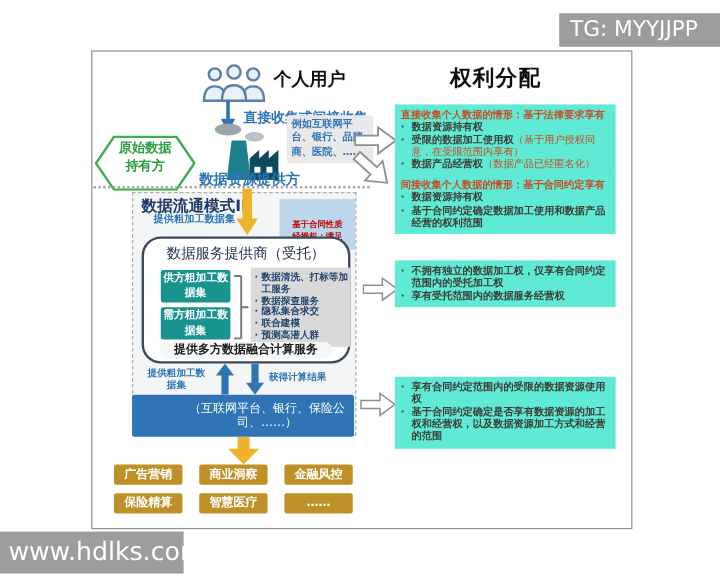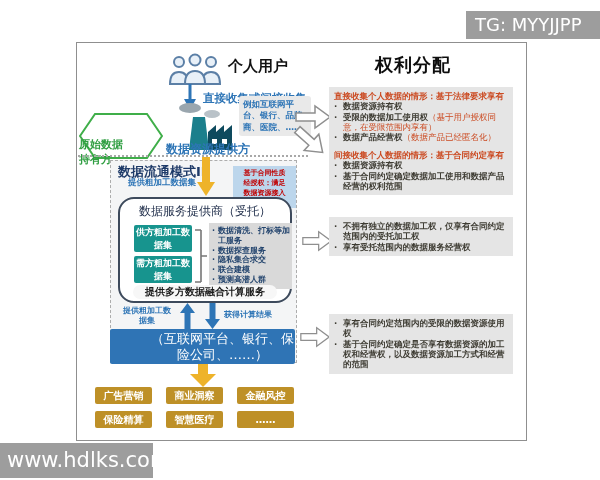--- a/index.html
+++ b/index.html
@@ -9,55 +9,55 @@
   
   .frame{left:76px;top:42px;width:449px;height:397px;border:1px solid #8f8f8f;background:#fff;}
   
   .wm{background:#9d9d9d;color:#fff;}
   .wm-tr{left:448px;top:11px;width:152px;height:28px;font-size:18px;line-height:28px;padding-left:9px;box-sizing:border-box;margin-left:18px;}
   .wm-bl{left:0;top:443px;width:153px;height:35px;font-size:21px;line-height:35px;padding-left:7px;box-sizing:border-box;}
   
   .user-label{left:228px;top:57px;font-size:15px;font-weight:bold;color:#111;}
   .collect-label{left:203px;top:91px;font-size:11.5px;font-weight:bold;color:#2e75b6;}
   .hex-wrap{left:79px;top:113px;width:84px;height:46px;}
-  .hex-text{left:79px;top:138px;width:84px;font-size:11px;font-weight:bold;color:#2f9e41;line-height:1.35;}
+  .hex-text{left:79px;top:117px;width:84px;text-align:center;font-size:11px;font-weight:bold;color:#2f9e41;line-height:1.35;}
   .examples-box{left:239px;top:96px;width:72px;height:40px;background:#e9e9e9;border-radius:3px;color:#2e75b6;font-size:8.5px;font-weight:bold;line-height:1.35;padding:3px 4px;box-sizing:border-box;}
   .provider-label{left:166px;top:141px;font-size:12px;font-weight:bold;color:#2e75b6;}
   .dotted-divider{left:78px;top:155px;width:230px;border-top:2px dotted #a8a8a8;height:0;}
   
   .rights-title{left:375px;top:53px;font-size:18px;font-weight:bold;color:#0d0d0d;letter-spacing:1px;}
-  .ybox{width:184px;background:#e5e5e5;padding:4px 5px;box-sizing:border-box;font-size:8.5px;line-height:1.22;color:#3e3c33;}
+  .ybox{width:184px;background:#5eead4;padding:4px 5px;box-sizing:border-box;font-size:8.5px;line-height:1.22;color:#3e3c33;}
   .ybox1{left:329px;top:87px;}
   .ybox2{left:329px;top:146px;}
   .ybox3{left:329px;top:217px;}
   .ybox4{left:329px;top:314px;}
   .yhead{color:#cb4a21;font-weight:bold;}
   .yrow{display:flex;}
   .ydot{flex:none;width:9px;font-weight:bold;}
   .ytext{flex:1;font-weight:bold;}
   .ynote{color:#cb4a21;font-weight:normal;}
   
   .dashed-region{left:110px;top:160px;width:187px;height:203px;border:1px dashed #adadad;background:#f4f5f6;box-sizing:border-box;}
   .mode-title{left:118px;top:163px;font-size:13px;font-weight:bold;color:#1e3a68;}
   .supply-label{left:128px;top:177px;width:68px;text-align:right;font-size:8.5px;font-weight:bold;color:#2e75b6;}
-  .contract-note{left:233px;top:166px;width:63px;height:42px;background:#bcd6ec;color:#c00000;font-size:7px;font-weight:bold;line-height:1.45;text-align:center;padding-top:2px;box-sizing:border-box;}
+  .contract-note{left:233px;top:166px;width:63px;height:42px;background:#bcd6ec;color:#c00000;font-size:7px;font-weight:bold;line-height:1.45;text-align:center;padding-top:16px;box-sizing:border-box;}
   .sp-box{left:118px;top:197px;width:174px;height:106px;border:2px solid #3d4a5c;border-radius:16px;background:#fff;box-sizing:border-box;}
   .sp-title{left:118px;top:203px;width:174px;text-align:center;font-size:12px;font-weight:normal;color:#24324e;}
   .teal-box{width:58px;height:27px;background:#17948e;color:#fff;font-size:9px;font-weight:bold;line-height:1.35;text-align:center;display:flex;align-items:center;justify-content:center;border-radius:2px;}
   .teal1{left:134px;top:225px;}
   .teal2{left:134px;top:256px;}
   .svc-box{left:209px;top:223px;width:83px;height:66px;background:#d9d9d9;color:#24456e;font-size:8px;font-weight:bold;line-height:1.22;padding:3px 2px 3px 3px;box-sizing:border-box;}
   .svc-row{display:flex;}
   .svc-dot{flex:none;width:6px;}
   .fusion-bar{left:133px;top:285px;width:144px;height:14px;background:#f7f7f7;border-radius:7px;font-size:10px;font-weight:bold;color:#1a1a1a;text-align:center;line-height:14px;}
   .up-label{left:122px;top:306px;width:50px;text-align:center;font-size:8px;font-weight:bold;color:#2e75b6;line-height:1.25;}
   .result-label{left:224px;top:309px;font-size:8px;font-weight:bold;color:#2e75b6;}
   .demand-box{left:110px;top:329px;width:185px;height:35px;background:#2f74b5;color:#fff;text-align:center;border-radius:2px;display:flex;flex-direction:column;justify-content:center;}
   .demand-title{font-size:12.5px;font-weight:bold;line-height:1.2;}
-  .demand-sub{font-size:13px;line-height:1.2;margin-left:40px;}
+  .demand-sub{font-size:10px;line-height:1.2;margin-left:40px;}
   
   .app-grid{left:95px;top:387px;display:grid;grid-template-columns:57px 57px 57px;column-gap:14px;row-gap:7px;}
   .app-cell{height:17px;background:#be9027;color:#fff;font-size:10px;font-weight:bold;text-align:center;line-height:17px;border-radius:2px;}
   svg{display:block;}
 </style>
 </head>
 <body>
 
 <div id="canvas">
 

